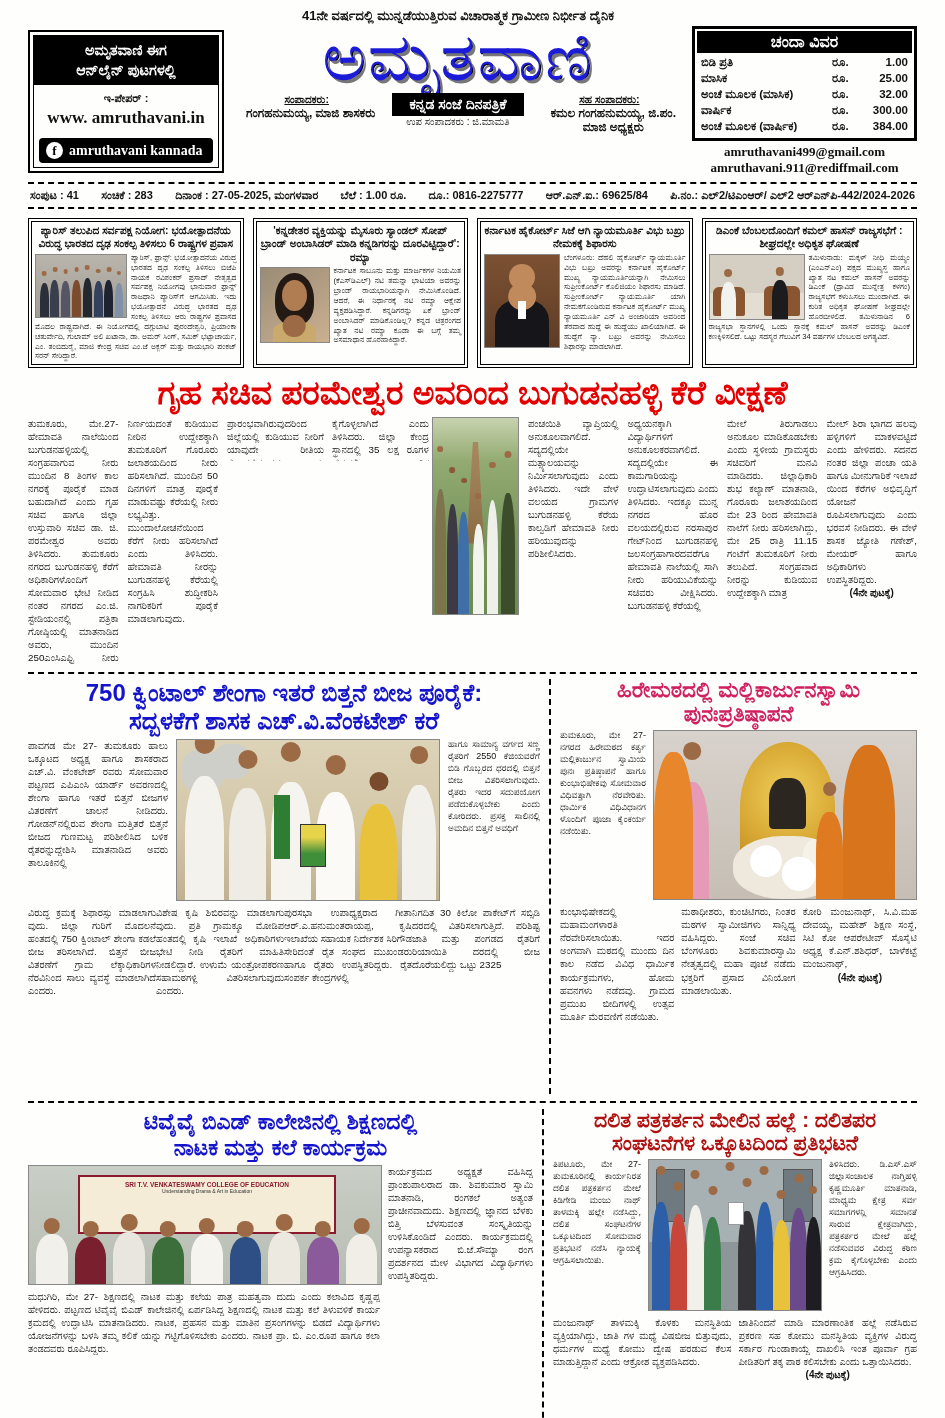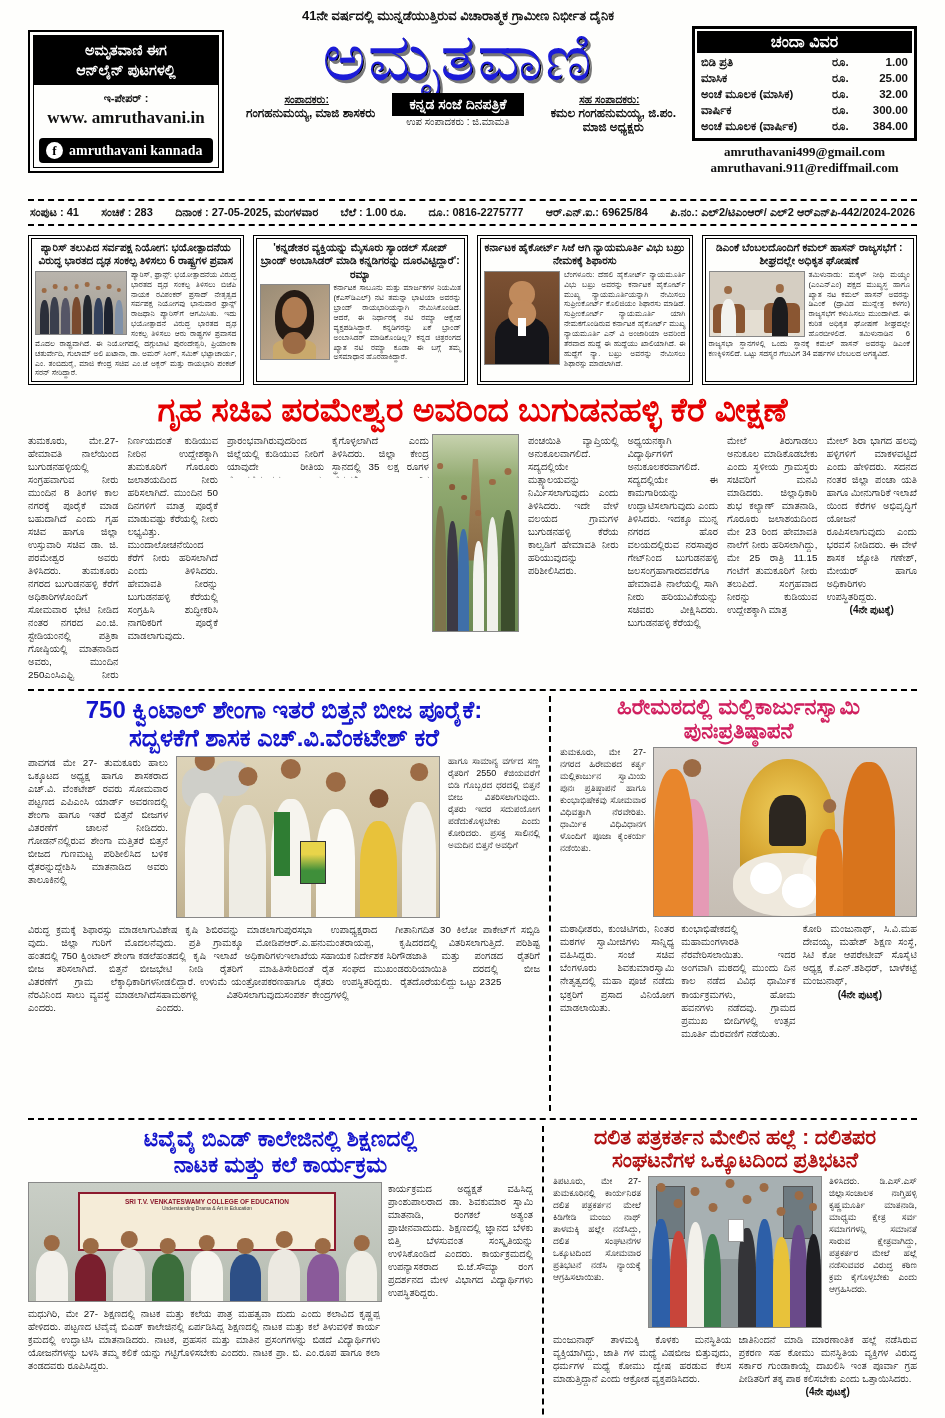--- a/index.html
+++ b/index.html
@@ -27,21 +27,21 @@
   .edcell .who{font-weight:bold;font-size:12px;margin-left:8px;}
   .dailytag{background:#000;color:#fff;font-weight:bold;font-size:14px;padding:3px 18px;display:inline-block;}
   .subwrap{margin-top:20px;text-align:center;}
   .subbox{border:3px solid #000;padding:2px 6px 5px 6px;}
   .subbox .t{background:#000;color:#fff;font-weight:bold;font-size:16px;padding:2px 0;margin:0 -4px;}
   .subrow{display:flex;font-size:11.5px;font-weight:bold;margin-top:3px;text-align:left;}
   .subrow .l{flex:1;}
   .subrow .c{width:30px;}
   .subrow .v{width:46px;text-align:right;}
   .emails{font-family:"Liberation Serif",serif;font-weight:bold;font-size:13px;line-height:1.25;margin-top:3px;}
-  .inforow{margin-top:22px;border-top:2px dashed #000;border-bottom:2px dashed #000;
+  .inforow{margin-top:5px;border-top:2px dashed #000;border-bottom:2px dashed #000;
            padding:5px 2px;display:flex;justify-content:space-between;font-weight:bold;font-size:11px;}
   
   .briefs{display:flex;gap:9px;margin-top:9px;}
   .brief{flex:1;border:1.5px solid #000;padding:2px;height:150px;box-sizing:border-box;}
   .brief .bi{border:1px solid #000;height:100%;box-sizing:border-box;padding:2px 3px;overflow:hidden;}
   .brief h4{margin:0 0 2px 0;font-size:10.5px;line-height:1.3;text-align:center;font-weight:bold;}
   .brief .bodytxt{font-size:7.6px;line-height:1.3;text-align:justify;color:#222;}
   .ph{position:relative;overflow:hidden;border:1px solid #888;}
   .phl{float:left;margin:1px 4px 1px 0;}
   
@@ -324,22 +324,22 @@
           <div class="arch"></div>
           <div class="deity"></div>
           <div class="flowers"></div>
           <div class="fg" style="--c:#e59ab5;left:8%;width:13%;height:70%;"></div>
           <div class="fg" style="--c:#e8862c;left:0%;width:15%;height:88%;"></div>
           <div class="fg" style="--c:#d8741c;left:72%;width:20%;height:92%;"></div>
           <div class="fg" style="--c:#e07a20;left:62%;width:10%;height:52%;"></div>
         </div>
       </div>
       <div class="ccols">
+        <div class="ncol">ಕುಂಭಾಭಿಷೇಕದಲ್ಲಿ ಮಹಾಮಂಗಳಾರತಿ ನೆರವೇರಿಸಲಾಯಿತು. ಇದರ ಅಂಗವಾಗಿ ಮಠದಲ್ಲಿ ಮುಂದು ದಿನ ಕಾಲ ನಡೆದ ವಿವಿಧ ಧಾರ್ಮಿಕ ಕಾರ್ಯಕ್ರಮಗಳು, ಹೋಮ ಹವನಗಳು ನಡೆದವು. ಗ್ರಾಮದ ಪ್ರಮುಖ ಬೀದಿಗಳಲ್ಲಿ ಉತ್ಸವ ಮೂರ್ತಿ ಮೆರವಣಿಗೆ ನಡೆಯಿತು.</div>
         <div class="ncol">ಮಠಾಧೀಶರು, ಕುಂಚಿಟಿಗರು, ನಿಂತರ ಮಠಗಳ ಸ್ವಾಮೀಜಿಗಳು ಸಾನ್ನಿಧ್ಯ ವಹಿಸಿದ್ದರು. ಸಂಜೆ ಸಚಿವ ಬೆಂಗಳೂರು ಶಿವಕುಮಾರಸ್ವಾಮಿ ನೇತೃತ್ವದಲ್ಲಿ ಮಹಾ ಪೂಜೆ ನಡೆದು ಭಕ್ತರಿಗೆ ಪ್ರಸಾದ ವಿನಿಯೋಗ ಮಾಡಲಾಯಿತು.</div>
-        <div class="ncol">ಕುಂಭಾಭಿಷೇಕದಲ್ಲಿ ಮಹಾಮಂಗಳಾರತಿ ನೆರವೇರಿಸಲಾಯಿತು. ಇದರ ಅಂಗವಾಗಿ ಮಠದಲ್ಲಿ ಮುಂದು ದಿನ ಕಾಲ ನಡೆದ ವಿವಿಧ ಧಾರ್ಮಿಕ ಕಾರ್ಯಕ್ರಮಗಳು, ಹೋಮ ಹವನಗಳು ನಡೆದವು. ಗ್ರಾಮದ ಪ್ರಮುಖ ಬೀದಿಗಳಲ್ಲಿ ಉತ್ಸವ ಮೂರ್ತಿ ಮೆರವಣಿಗೆ ನಡೆಯಿತು.</div>
         <div class="ncol">
           <span>ಕೋರಿ ಮಂಜುನಾಥ್, ಸಿ.ವಿ.ಮಹ ದೇವಯ್ಯ, ಮಹೇಶ್ ಶಿಕ್ಷಣ ಸಂಸ್ಥೆ, ಸಿಟಿ ಕೋ ಆಪರೇಟೀವ್ ಸೊಸೈಟಿ ಅಧ್ಯಕ್ಷ ಕೆ.ಎನ್.ಶಶಿಧರ್, ಬಾಳೆಕಟ್ಟೆ ಮಂಜುನಾಥ್,</span>
           <div class="more">(4ನೇ ಪುಟಕ್ಕೆ)</div>
         </div>
       </div>
     </div>
   </div>
 
   <div class="hdiv"></div>
 

